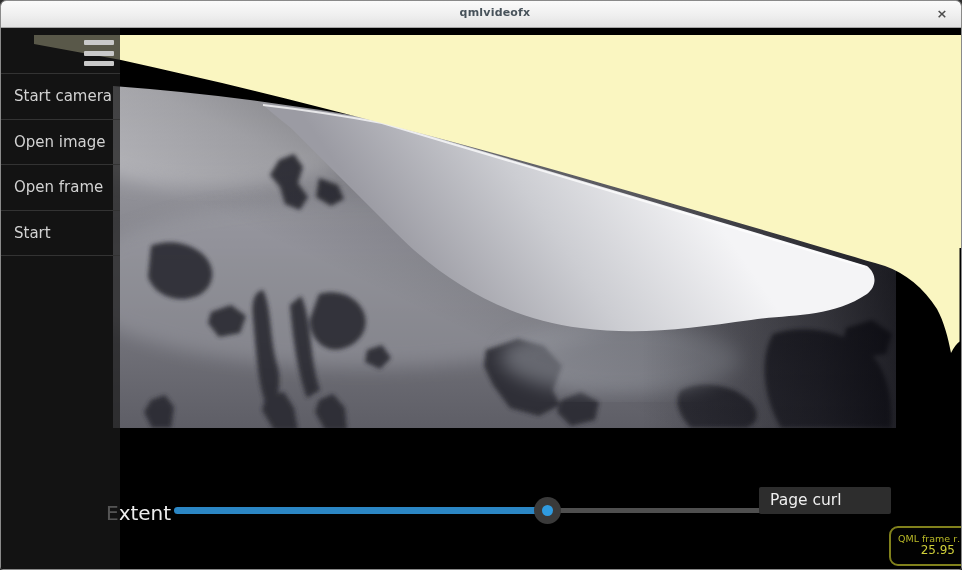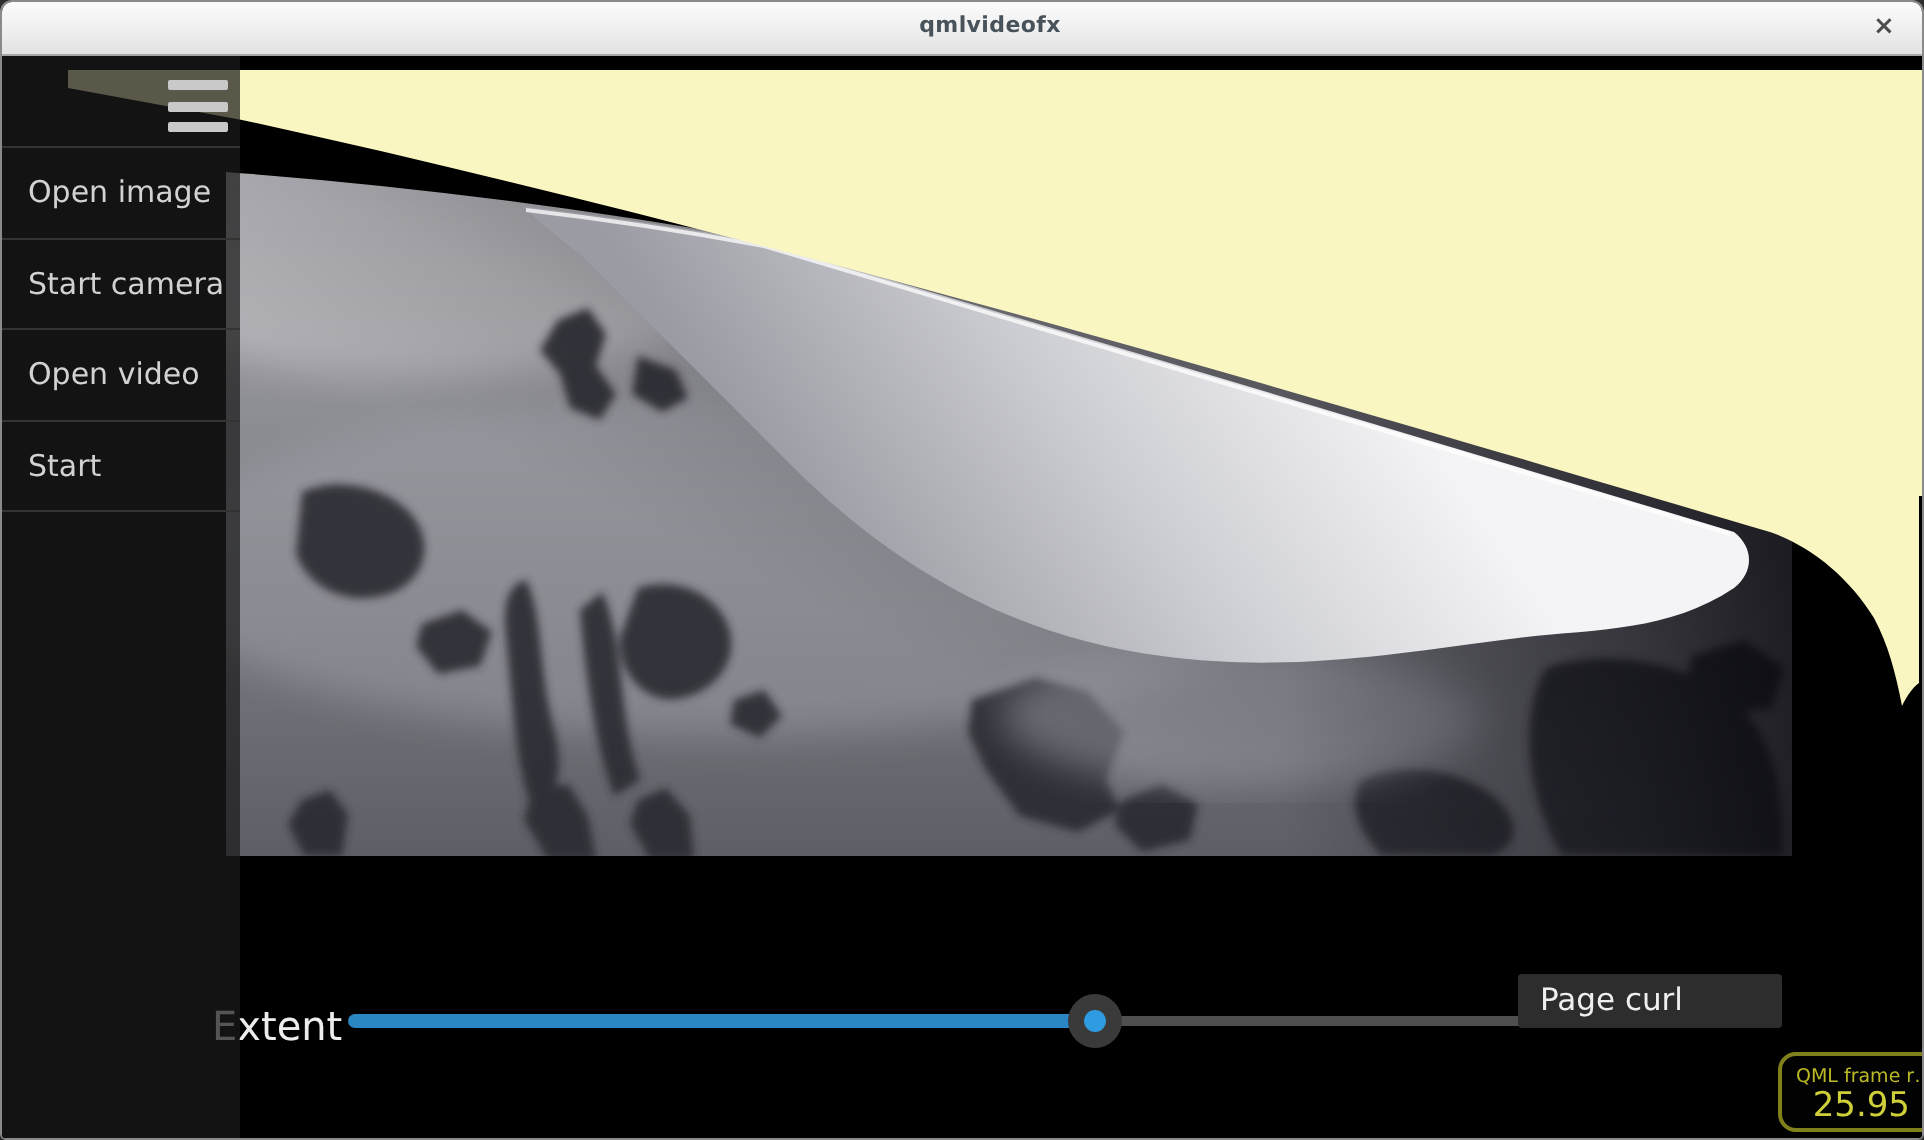--- a/index.html
+++ b/index.html
@@ -65,21 +65,21 @@
   .effect-btn{
     position:absolute;left:758px;top:459px;width:132px;height:27px;
     background:#2d2d2d;border:none;border-radius:2px;color:#efefef;
     font-size:15.5px;text-align:left;padding:0 0 2px 11px;cursor:default;
   }
   .fps-box{
     position:absolute;left:888px;top:498px;width:96px;height:40px;
     border:2px solid #81811c;border-radius:9px;background:#020202;
   }
   .fps-label{font-size:9.5px;color:#b9b927;margin:5px 0 0 7px;white-space:nowrap;}
-  .fps-value{font-size:17px;color:#cfcf3a;width:64px;text-align:right;margin-top:-1px;}
+  .fps-value{font-size:12px;color:#cfcf3a;width:64px;text-align:right;margin-top:-1px;}
 </style>
 </head>
 <body>
 
 <div class="window">
 
   <div class="titlebar">
     <span class="title">qmlvideofx</span>
     <span class="close">×</span>
   </div>
@@ -188,21 +188,21 @@
       </div>
     </div>
 
     <div class="sidebar">
       <div class="hamburger">
         <span></span>
           <span></span>
           <span></span>
       </div>
       <div class="menu">
+        <div class="menu-item">Start camera</div>
         <div class="menu-item">Open image</div>
-        <div class="menu-item">Start camera</div>
-        <div class="menu-item">Open video</div>
+        <div class="menu-item">Open frame</div>
         <div class="menu-item">Start</div>
       </div>
     </div>
 
   </div>
 </div>
 
 </body></html>

